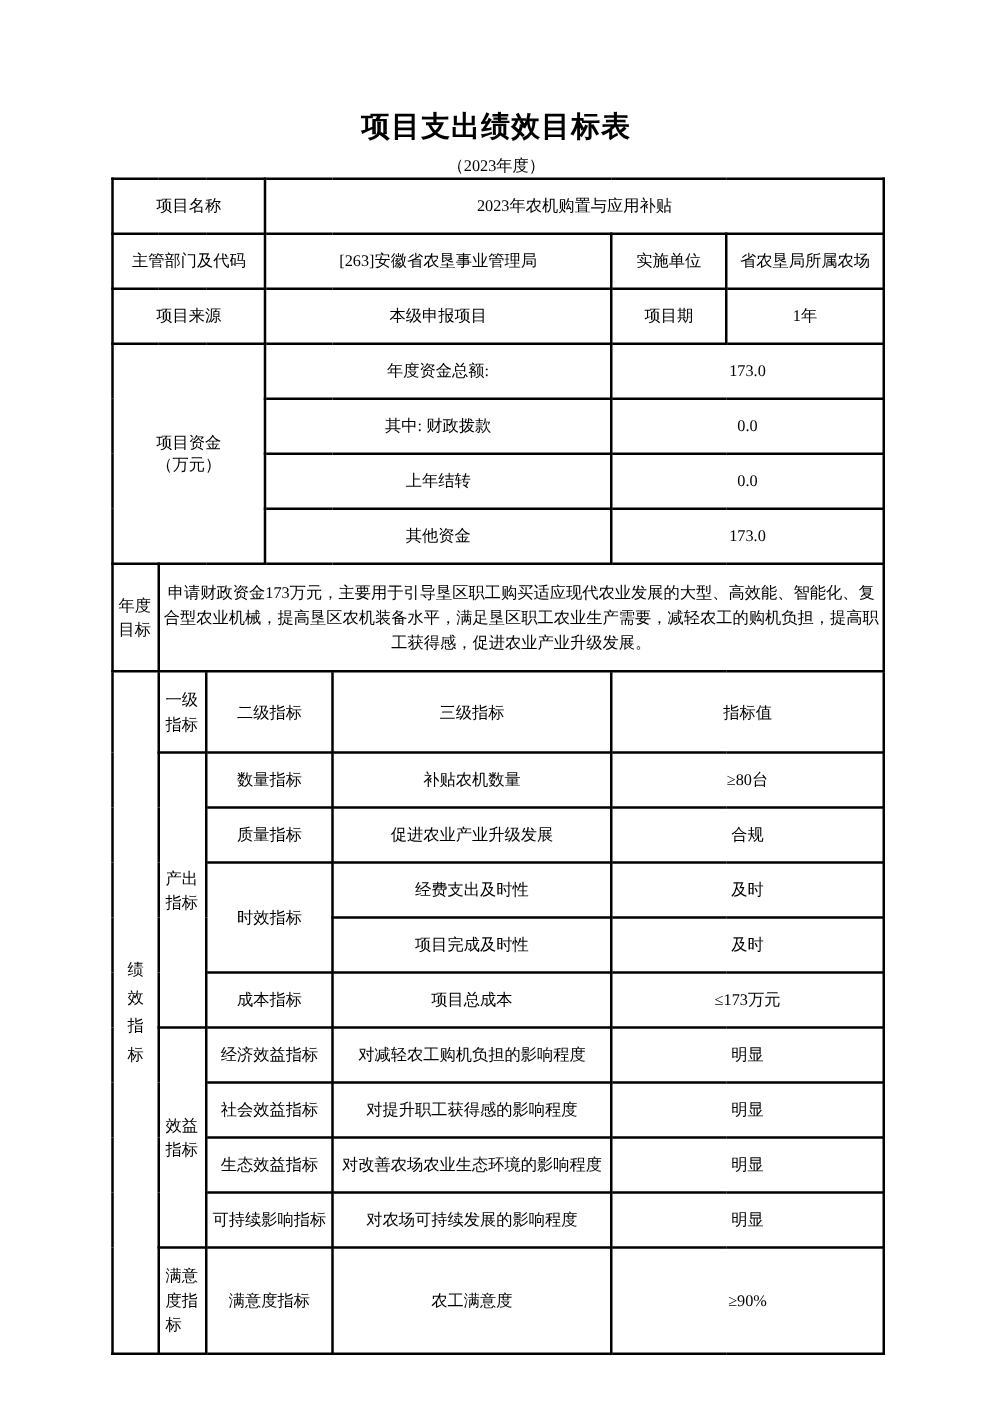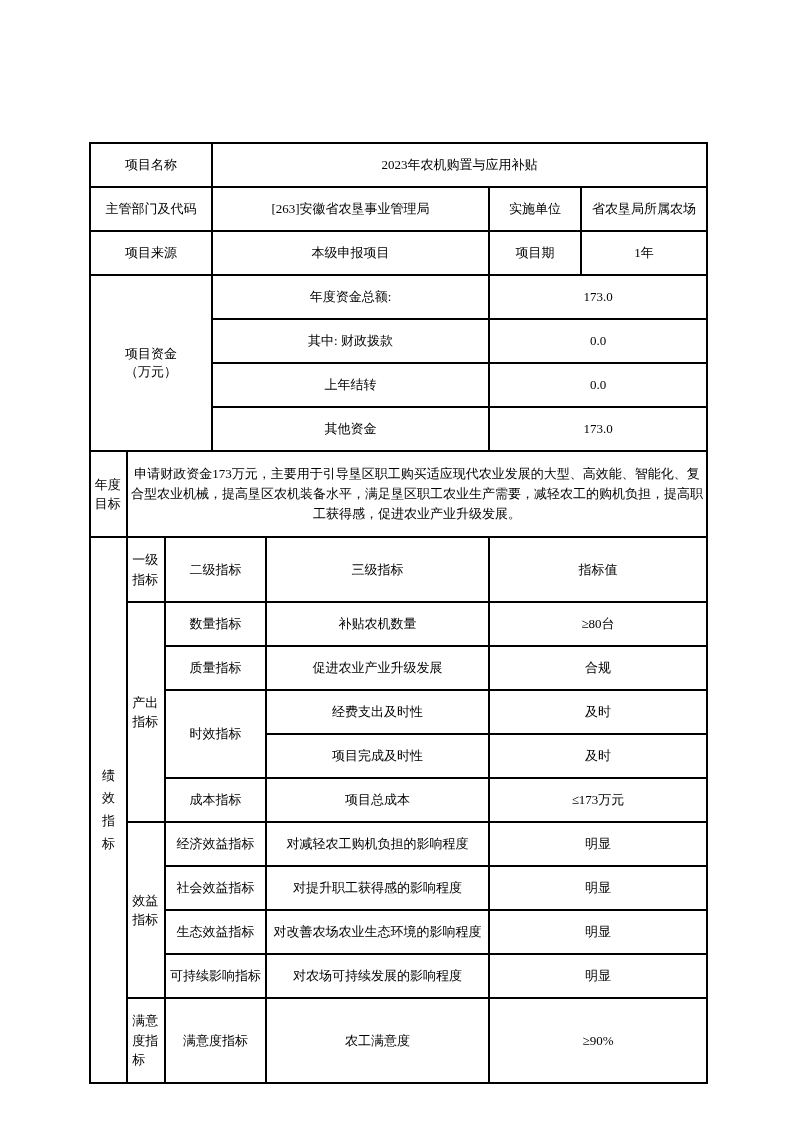--- a/index.html
+++ b/index.html
@@ -46,20 +46,22 @@
   td.goal-text {
     text-align: left; vertical-align: middle;
     padding: 4px 8px; line-height: 1.55;
   }
 </style>
 </head>
 <body>
 
 <div class="page">
 
+  <div class="doc-title">项目支出绩效目标表</div>
+  <div class="doc-subtitle">（2023年度）</div>
 
   <table class="main">
     <colgroup>
       <col style="width:37px">
         <col style="width:38px">
         <col style="width:47px">
       <col style="width:54px">
         <col style="width:223px">
         <col style="width:92px">
         <col style="width:126px">

